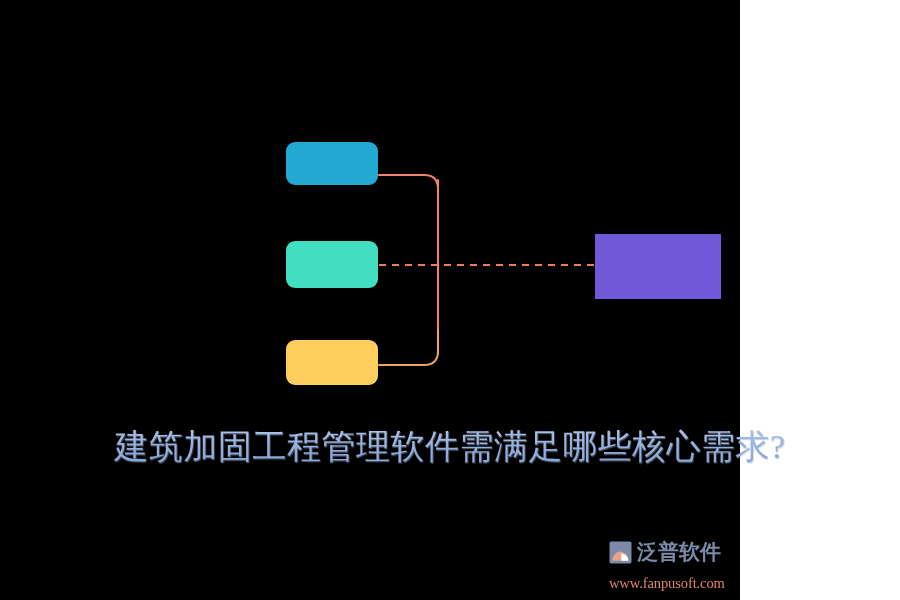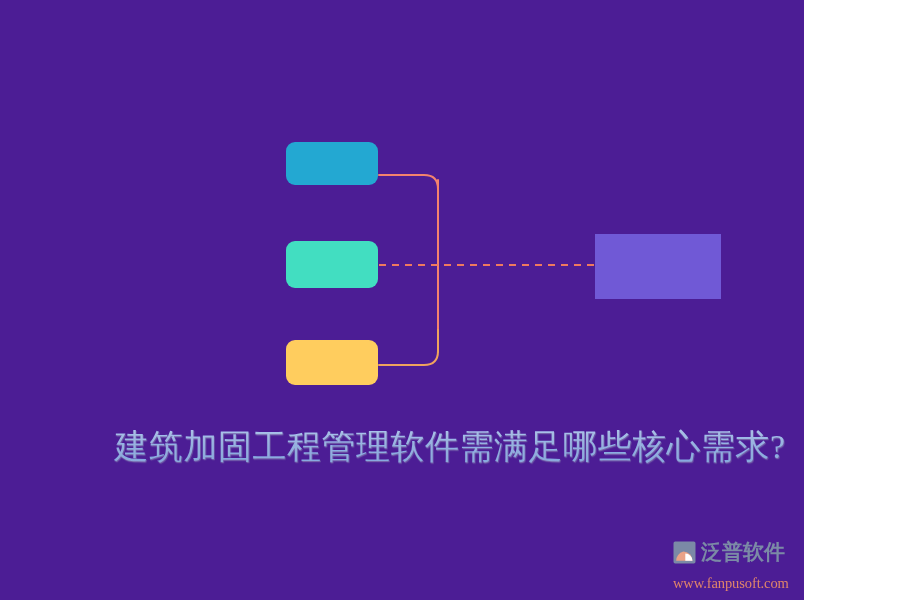--- a/index.html
+++ b/index.html
@@ -13,23 +13,23 @@
     background: #ffffff;
     font-family: "Liberation Sans", "DejaVu Sans", sans-serif;
     overflow: hidden;
     position: relative;
   }
 
   #canvas {
     position: absolute;
     left: 0;
     top: 0;
-    width: 804px;
+    width: 740px;
     height: 600px;
-    background: #4c1d95;
+    background: #000000;
   }
 
   
   .diagram {
     position: absolute;
     left: 0;
     top: 0;
     width: 900px;
     height: 420px;
   }

